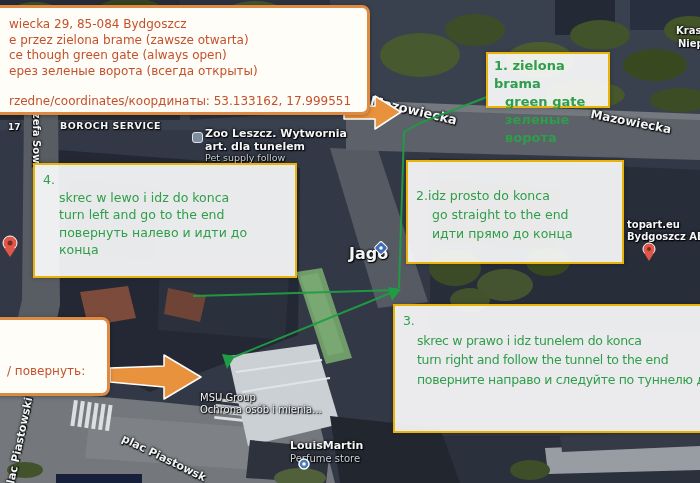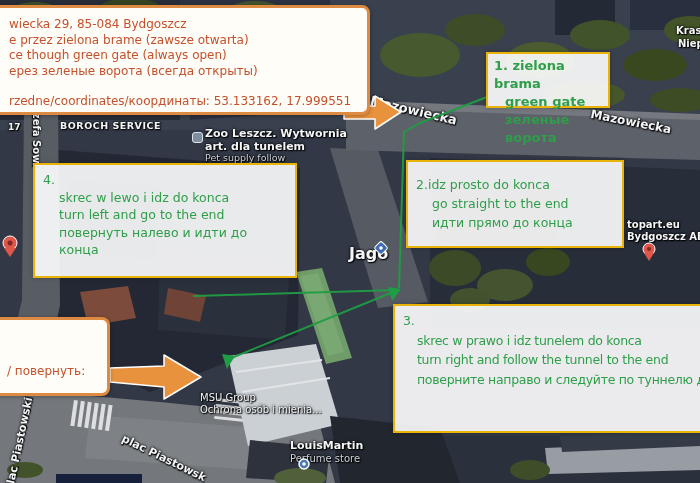--- a/index.html
+++ b/index.html
@@ -191,21 +191,21 @@
     <div>ерез зеленые ворота (всегда открыты)</div>
     <div style="margin-top:15px;">rzedne/coordinates/координаты: 53.133162, 17.999551</div>
   </div>
 
   <div class="box-green" style="left:486px;top:52px;width:124px;height:56px;padding:3px 4px 0 6px;font-size:13px;font-weight:bold;line-height:18px;">
     <div>1. zielona brama</div>
     <div style="padding-left:11px;">green gate</div>
     <div style="padding-left:11px;">зеленые ворота</div>
   </div>
 
-  <div class="box-green" style="left:406px;top:160px;width:218px;height:88px;padding:13px 6px 0 8px;">
+  <div class="box-green" style="left:406px;top:160px;width:218px;height:104px;padding:24px 6px 0 8px;">
     <div>2.idz prosto do konca</div>
     <div class="indent">go straight to the end</div>
     <div class="indent">идти прямо до конца</div>
   </div>
 
   <div class="box-green" style="left:33px;top:163px;width:264px;height:115px;padding:6px 6px 0 8px;line-height:17.5px;">
     <div>4.</div>
     <div class="indent">skrec w lewo i idz do konca</div>
     <div class="indent">turn left and go to the end</div>
     <div class="indent">повернуть налево и идти до конца</div>

